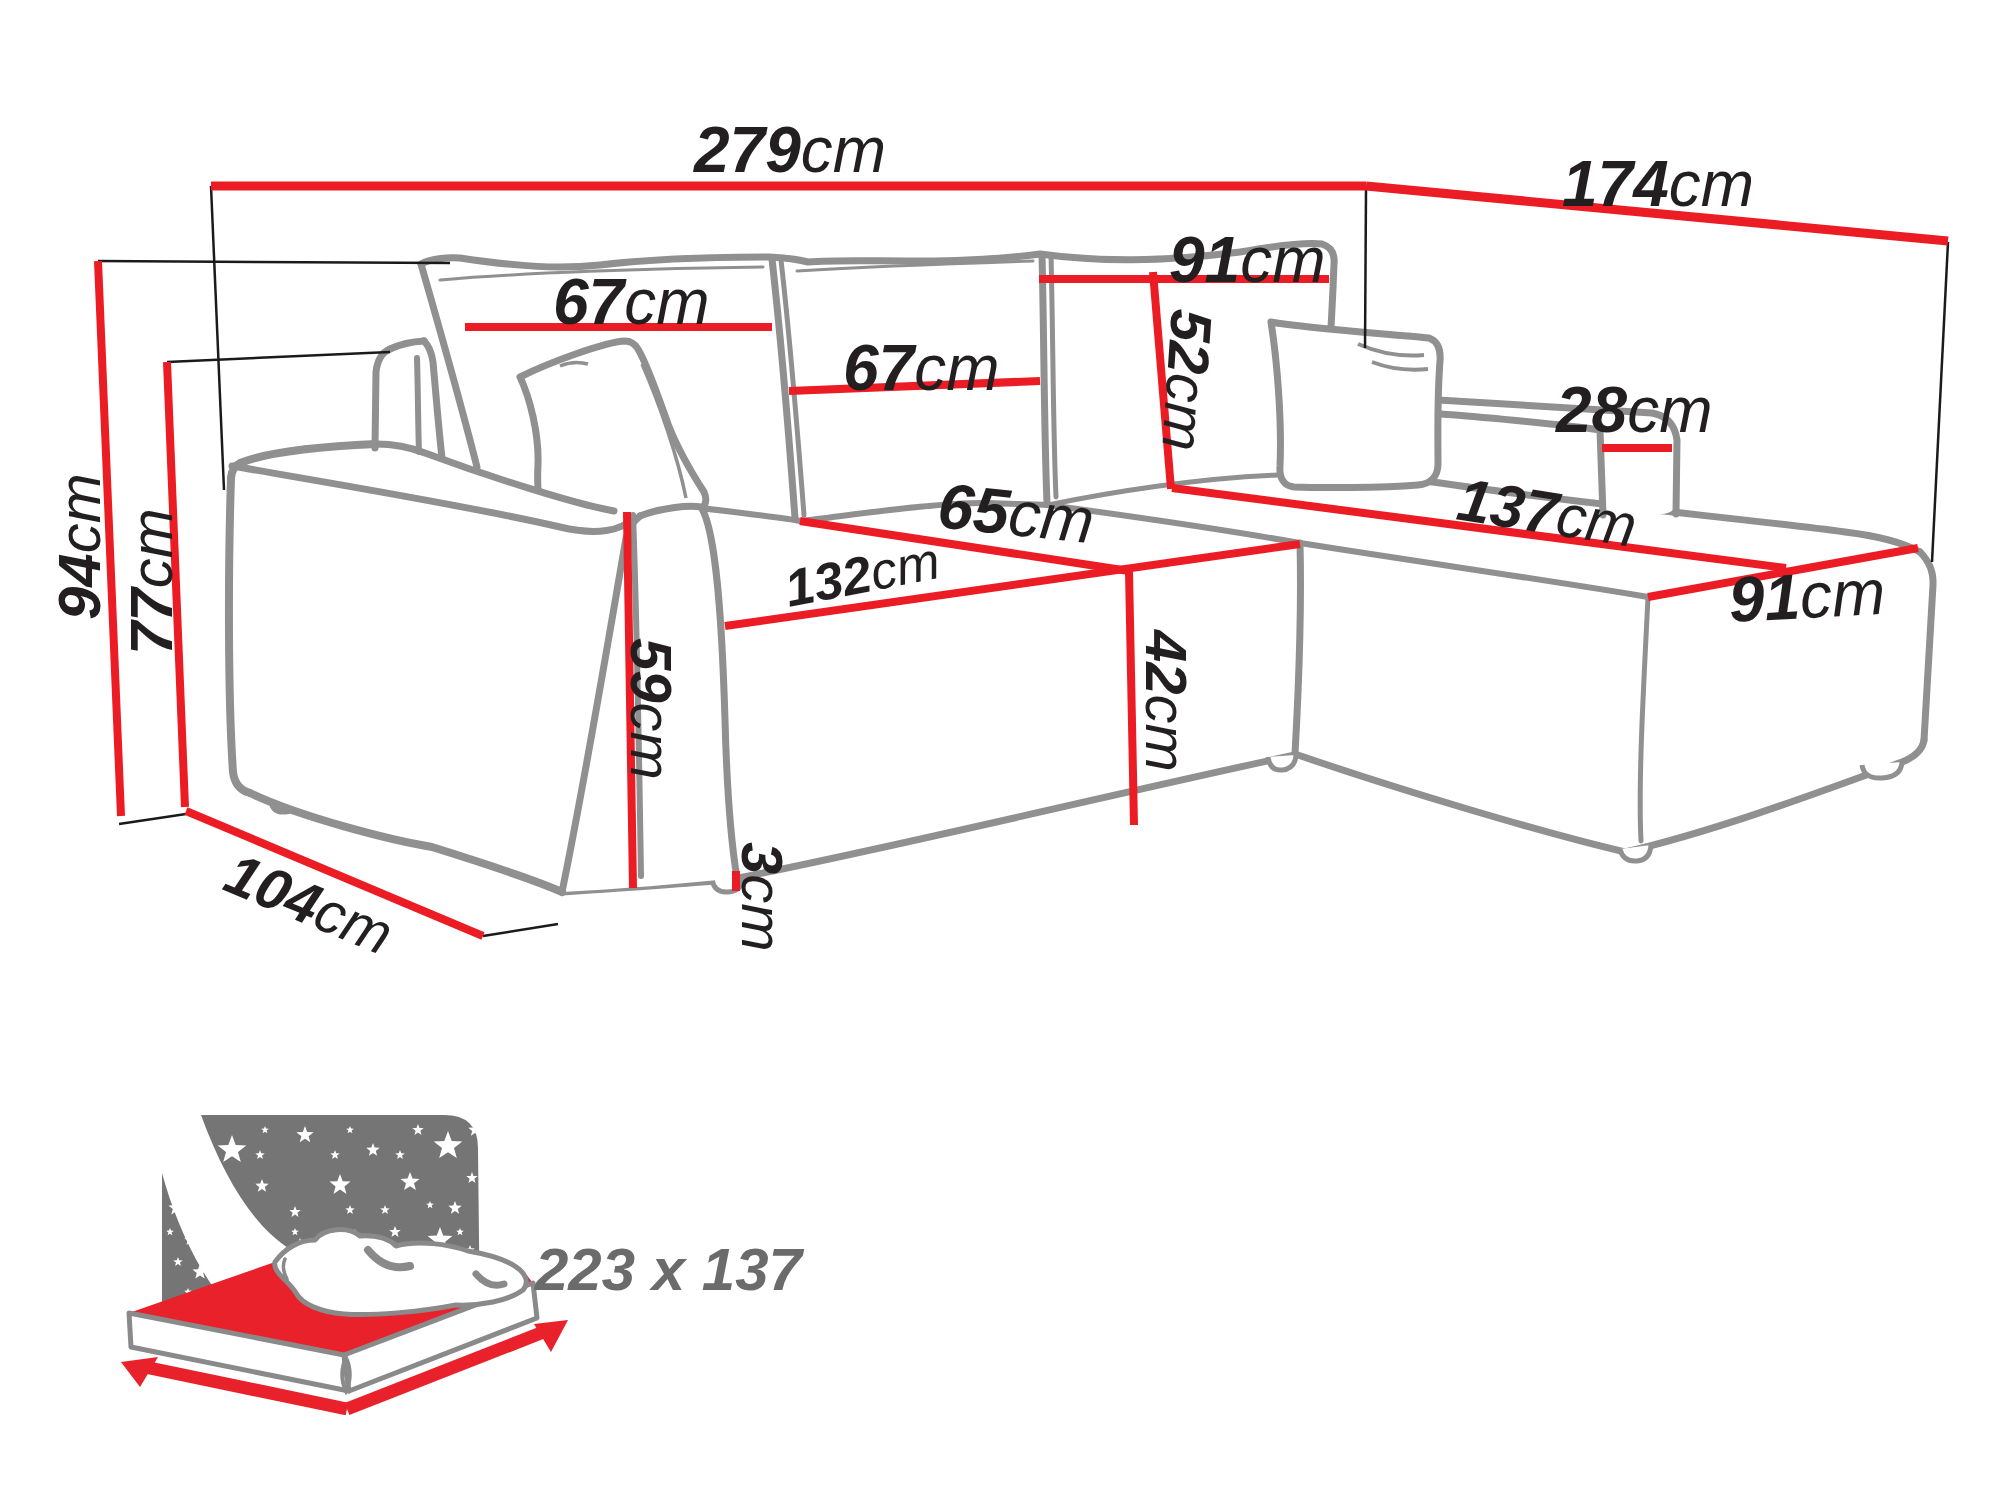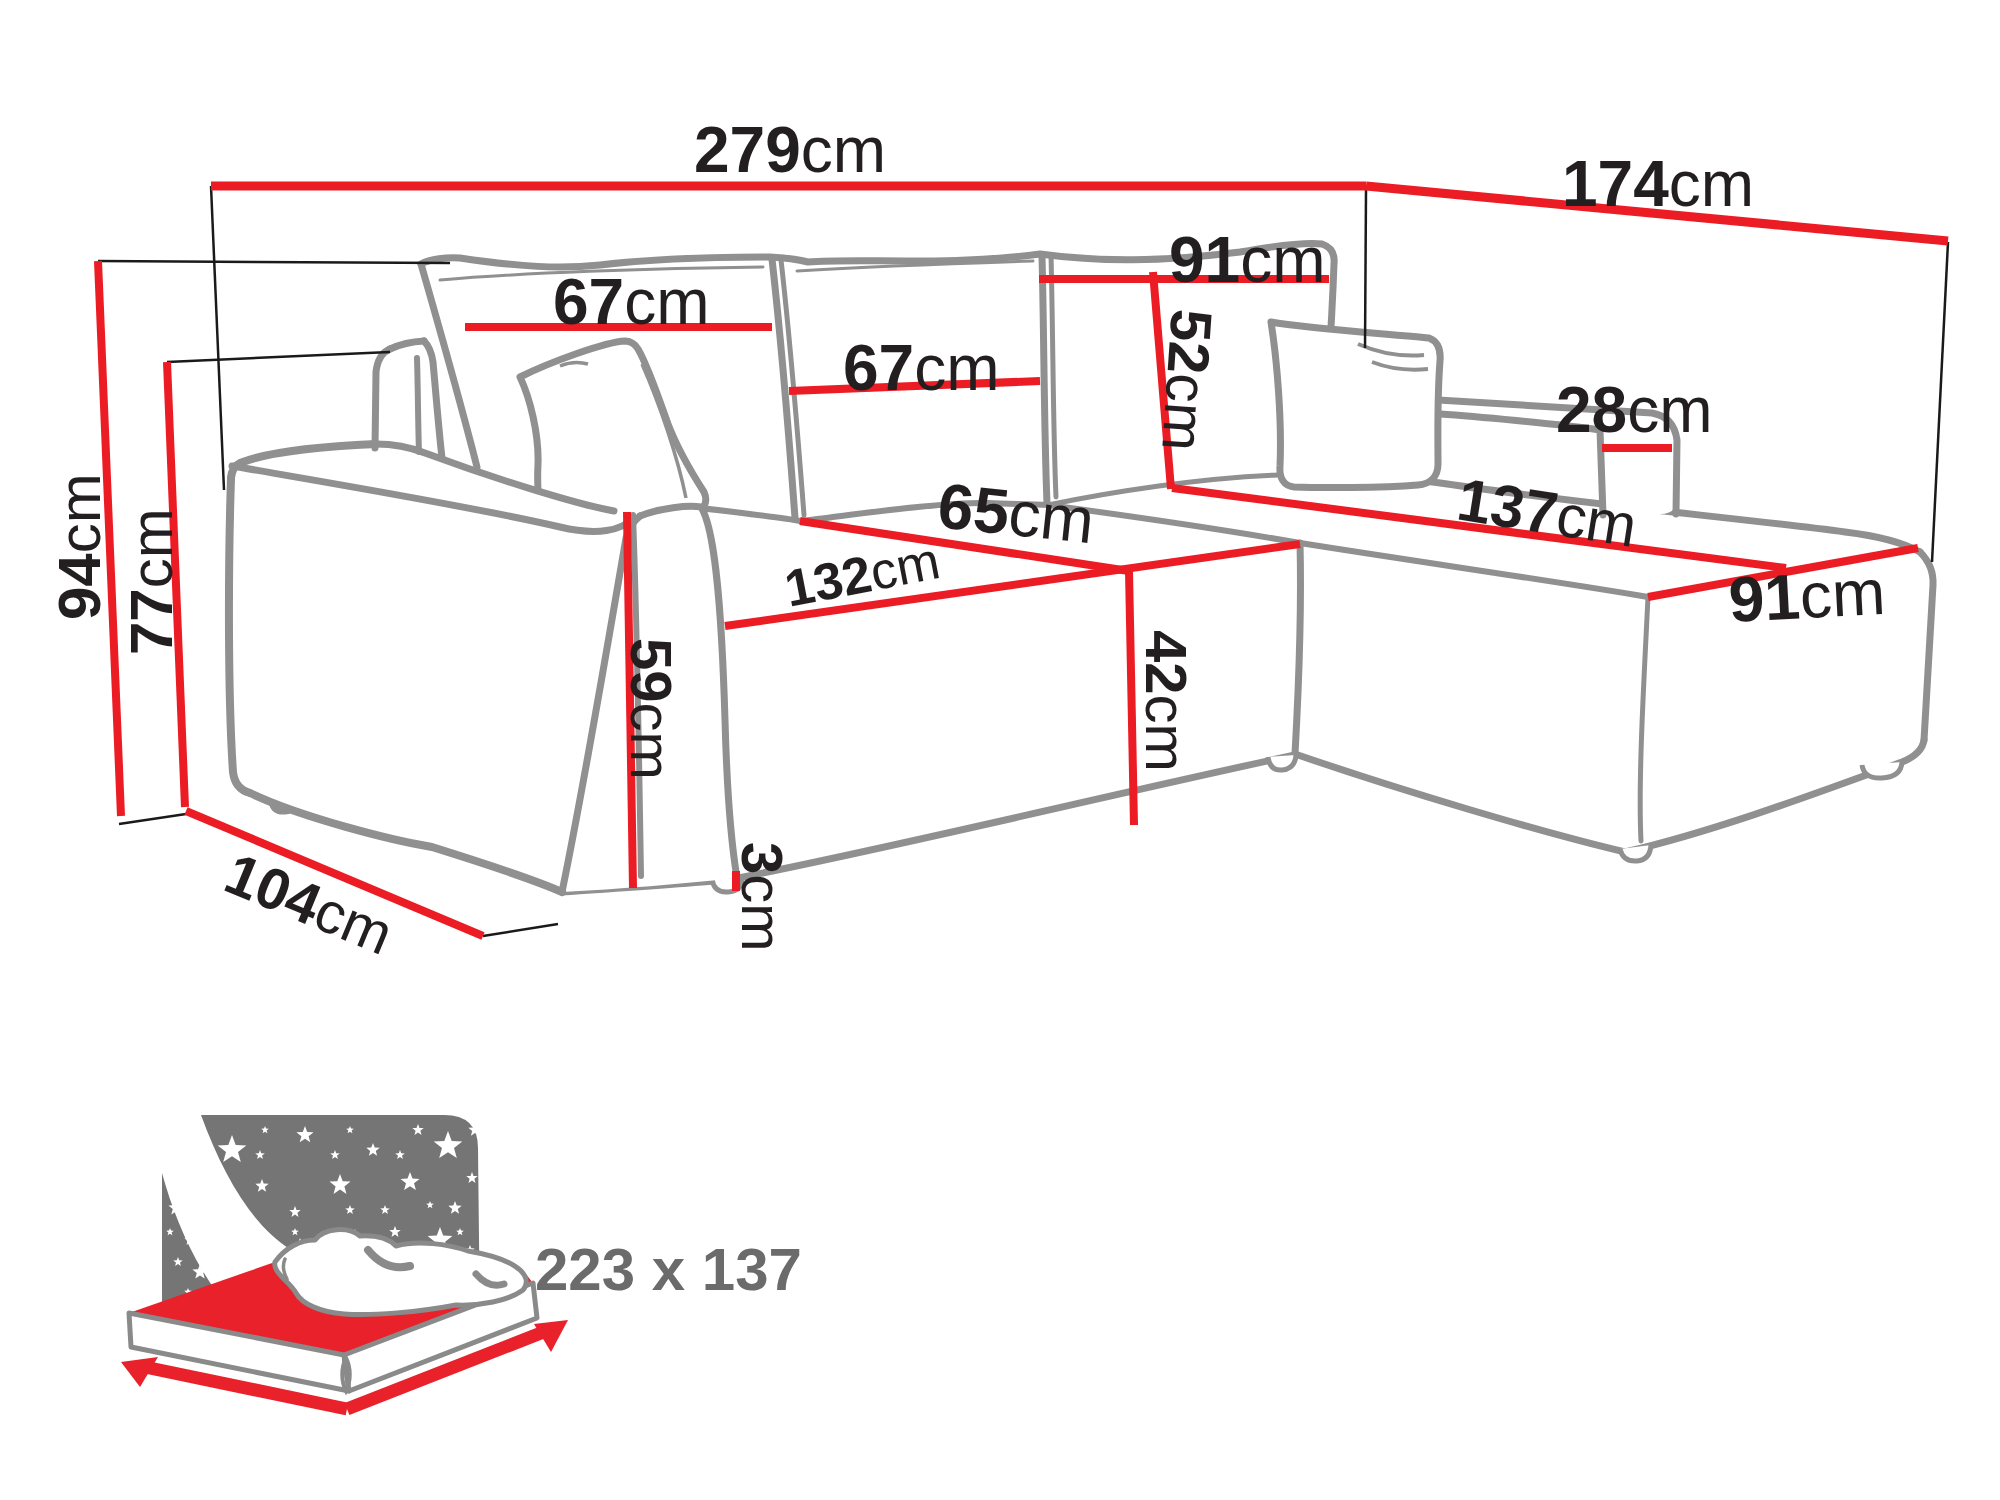--- a/index.html
+++ b/index.html
@@ -1,16 +1,16 @@
 <!DOCTYPE html>
 <html><head>
 <meta charset="utf-8">
 <style>
   html,body{margin:0;padding:0;background:#ffffff;}
-  .page{width:2000px;height:1500px;position:relative;overflow:hidden;background:#be185d;}
+  .page{width:2000px;height:1500px;position:relative;overflow:hidden;background:#be185d;font-style:italic;}
   svg{display:block;}
   text{font-family:"Liberation Sans", sans-serif;}
   .num{font-weight:bold;fill:#231f20;}
   .cm{font-weight:normal;fill:#231f20;}
 </style>
 </head>
 <body>
 <div class="page">
 <svg width="2000" height="1500" viewBox="0 0 2000 1500">
 

